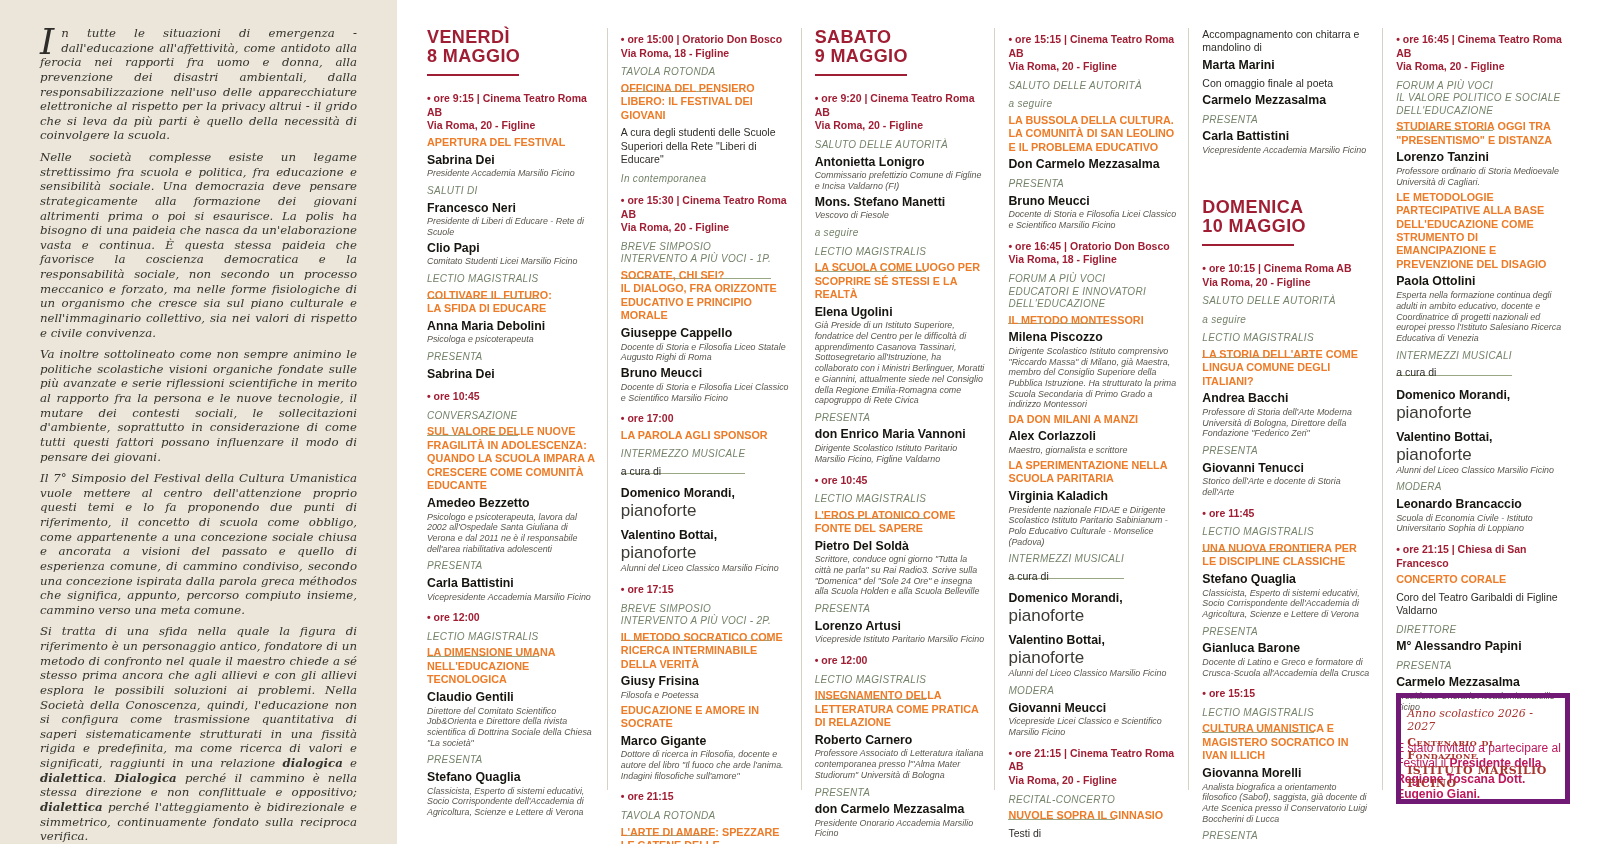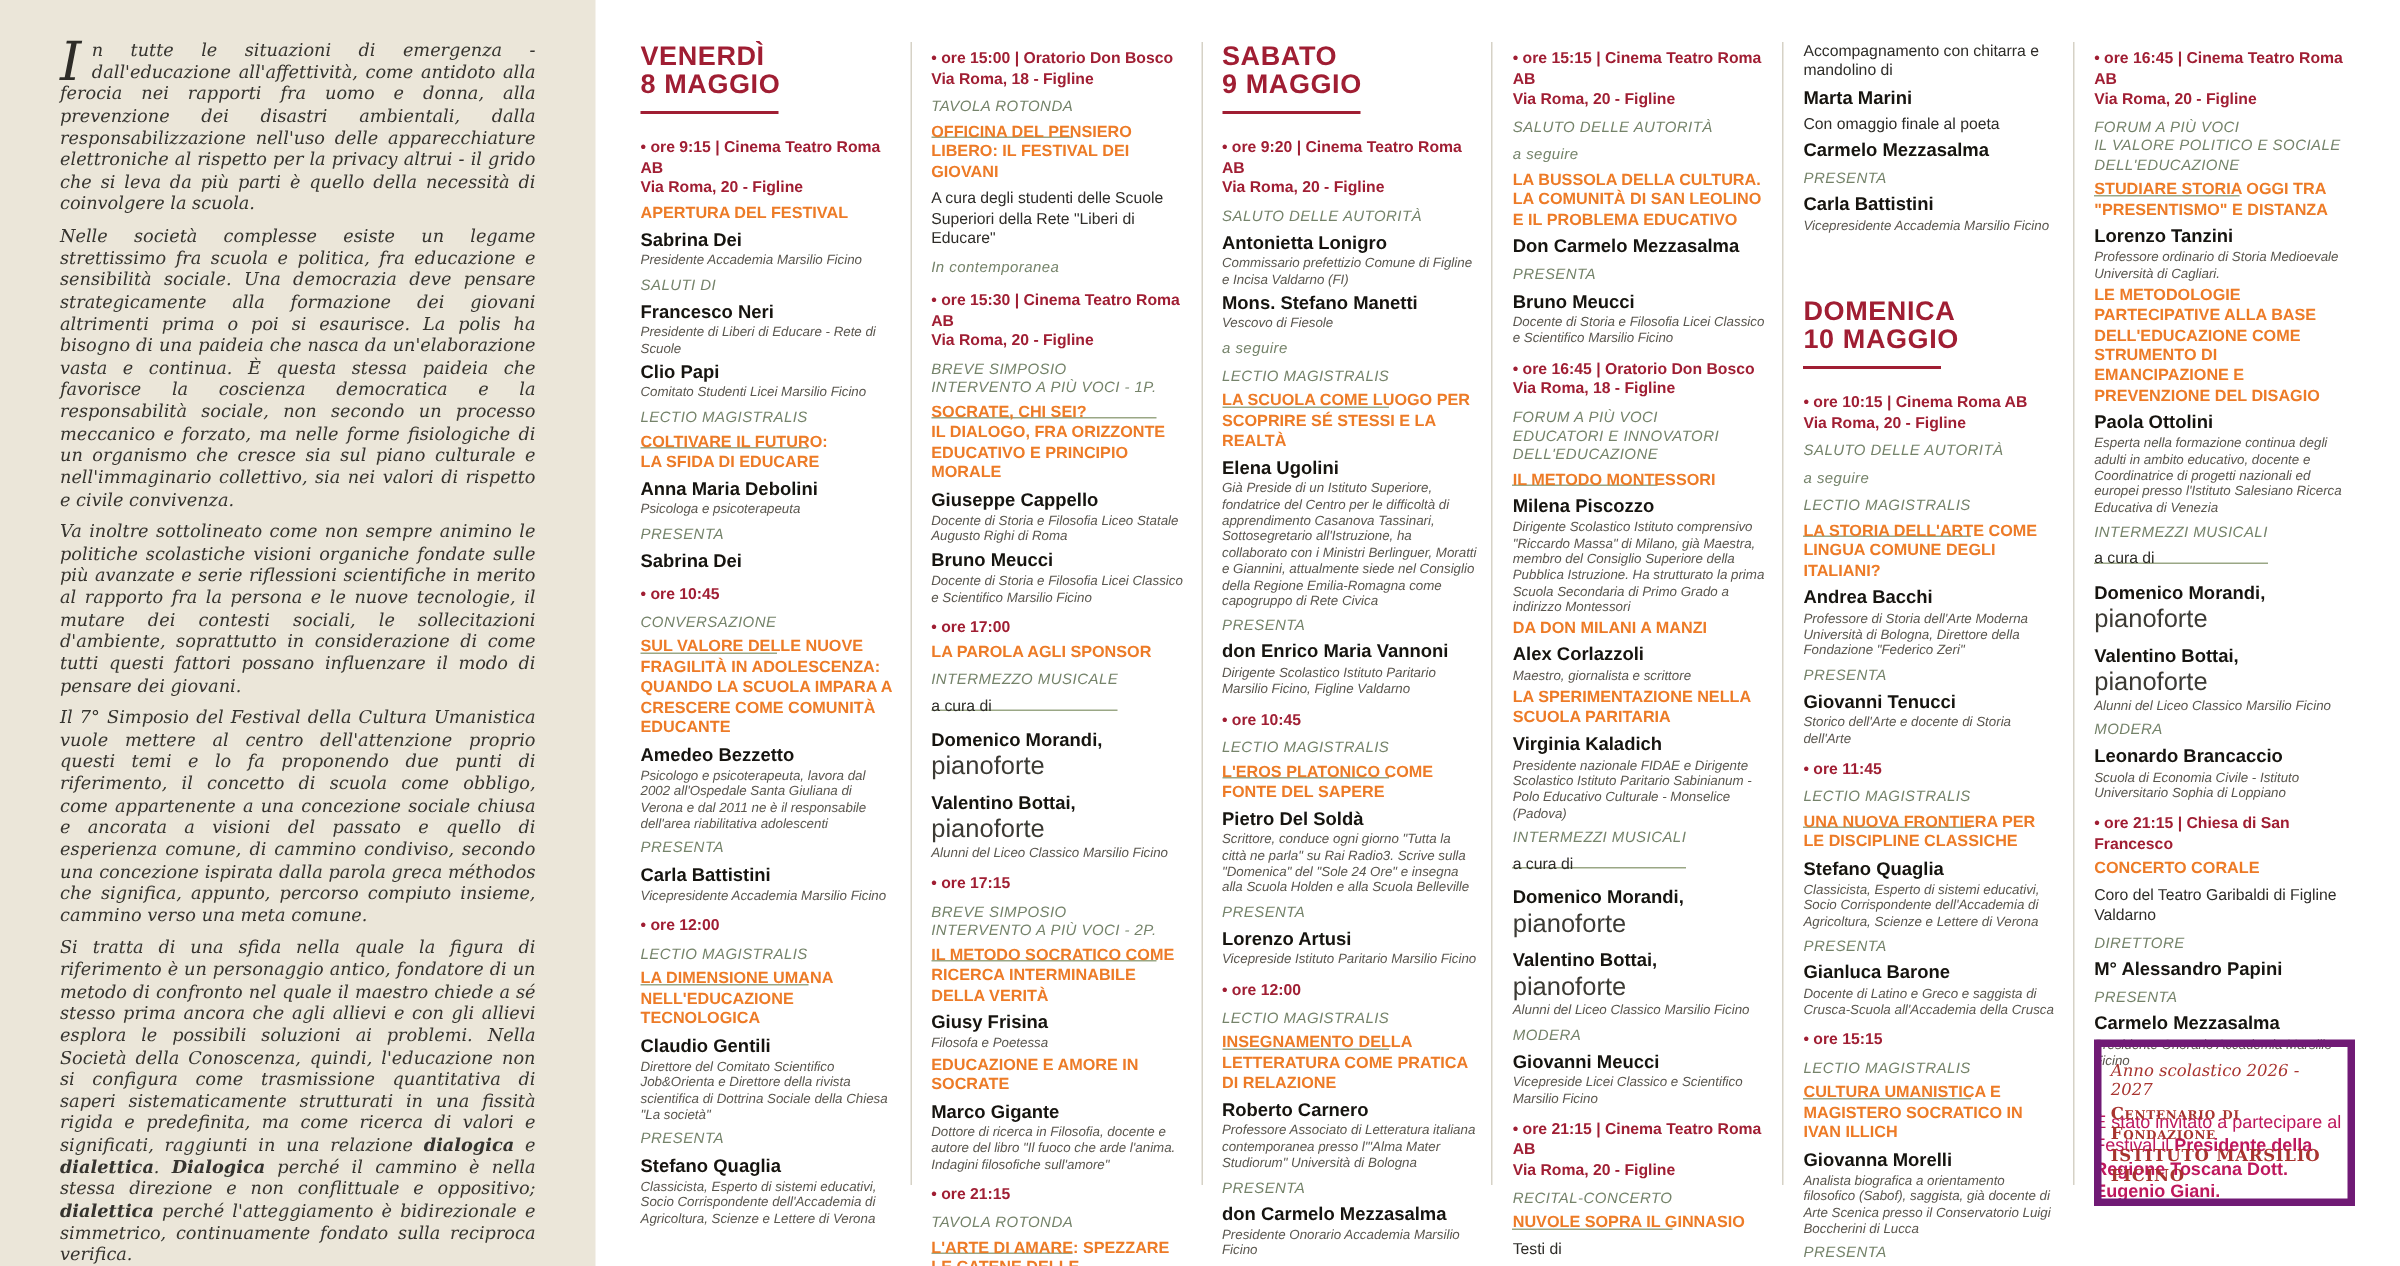--- a/index.html
+++ b/index.html
@@ -405,21 +405,21 @@
         <div class="title">UNA NUOVA FRONTIERA PER LE DISCIPLINE CLASSICHE</div>
         <div class="person">
           <div class="pname"><span>Stefano Quaglia</span></div>
           <div class="role">Classicista, Esperto di sistemi educativi, Socio Corrispondente dell'Accademia di Agricoltura, Scienze e Lettere di Verona</div>
         </div>
         <div class="label">
           <div><span>PRESENTA</span></div>
         </div>
         <div class="person">
           <div class="pname"><span>Gianluca Barone</span></div>
-          <div class="role">Docente di Latino e Greco e saggista di Crusca-Scuola all'Accademia della Crusca</div>
+          <div class="role">Docente di Latino e Greco e formatore di Crusca-Scuola all'Accademia della Crusca</div>
         </div>
         <div class="time">
           <div>• ore 15:15</div>
         </div>
         <div class="label">
           <div><span class="ul">LECTIO MAGISTRALIS</span></div>
         </div>
         <div class="title">CULTURA UMANISTICA E MAGISTERO SOCRATICO IN IVAN ILLICH</div>
         <div class="person">
           <div class="pname"><span>Giovanna Morelli</span></div>

